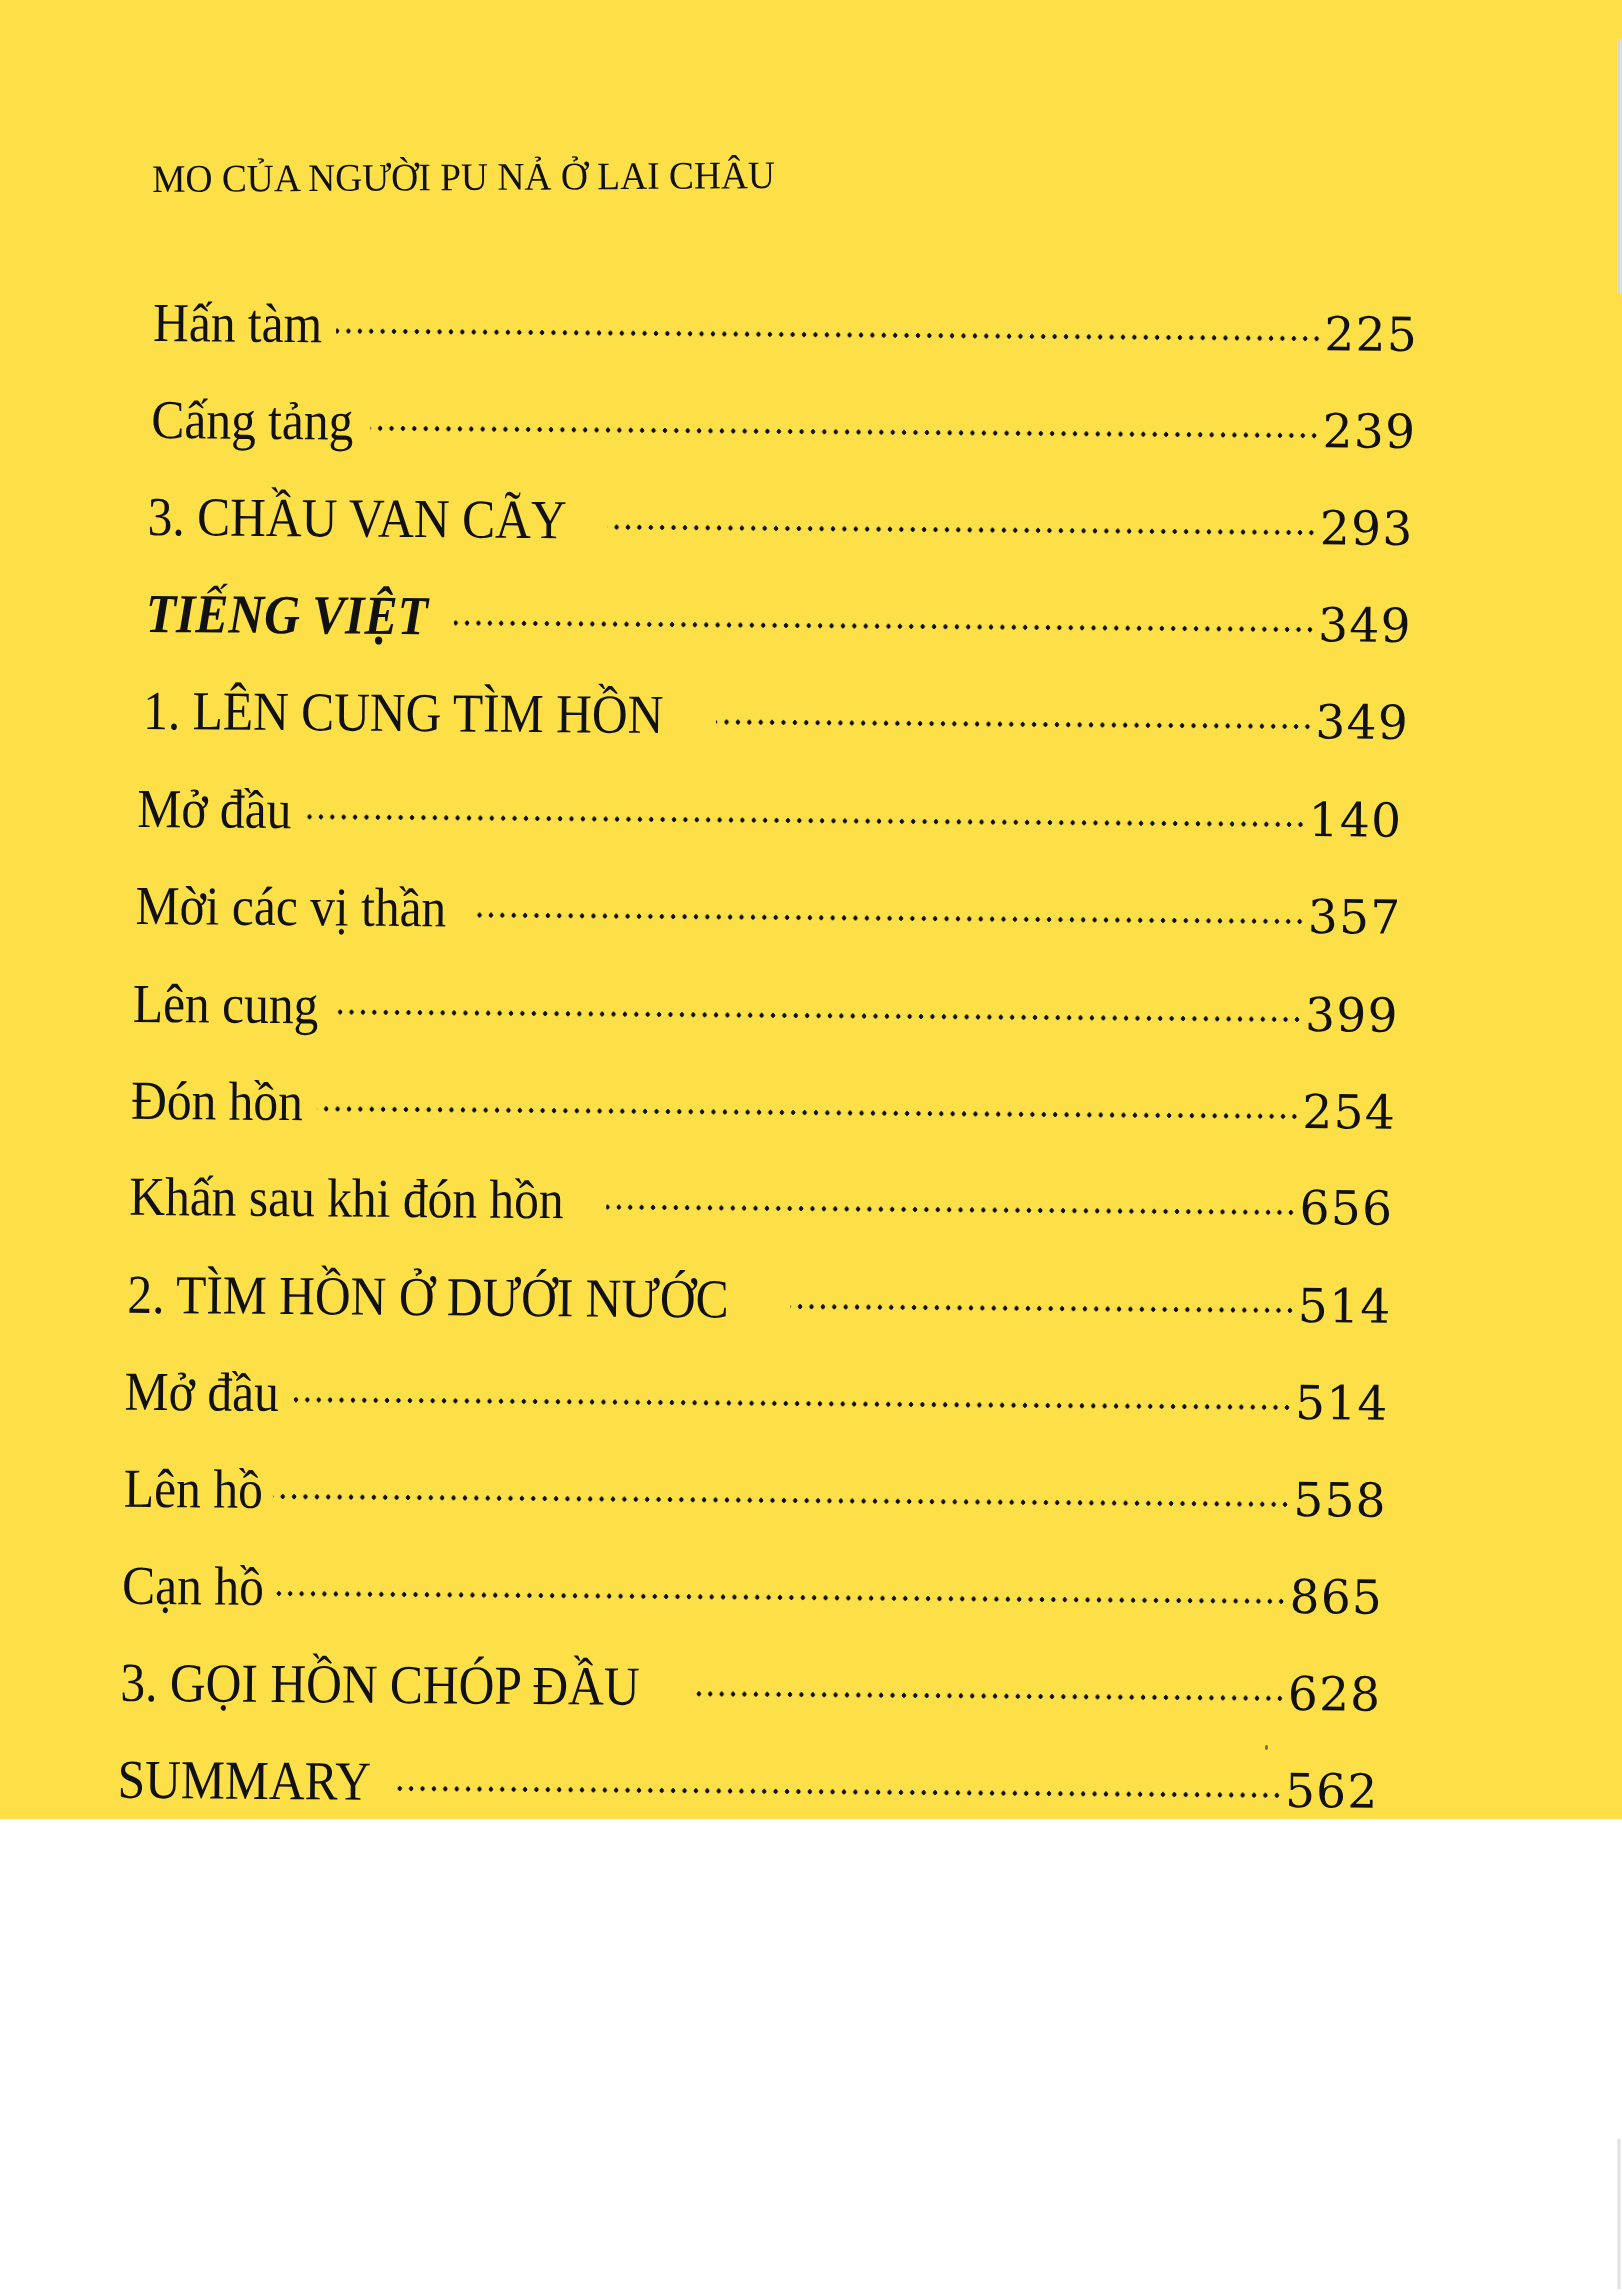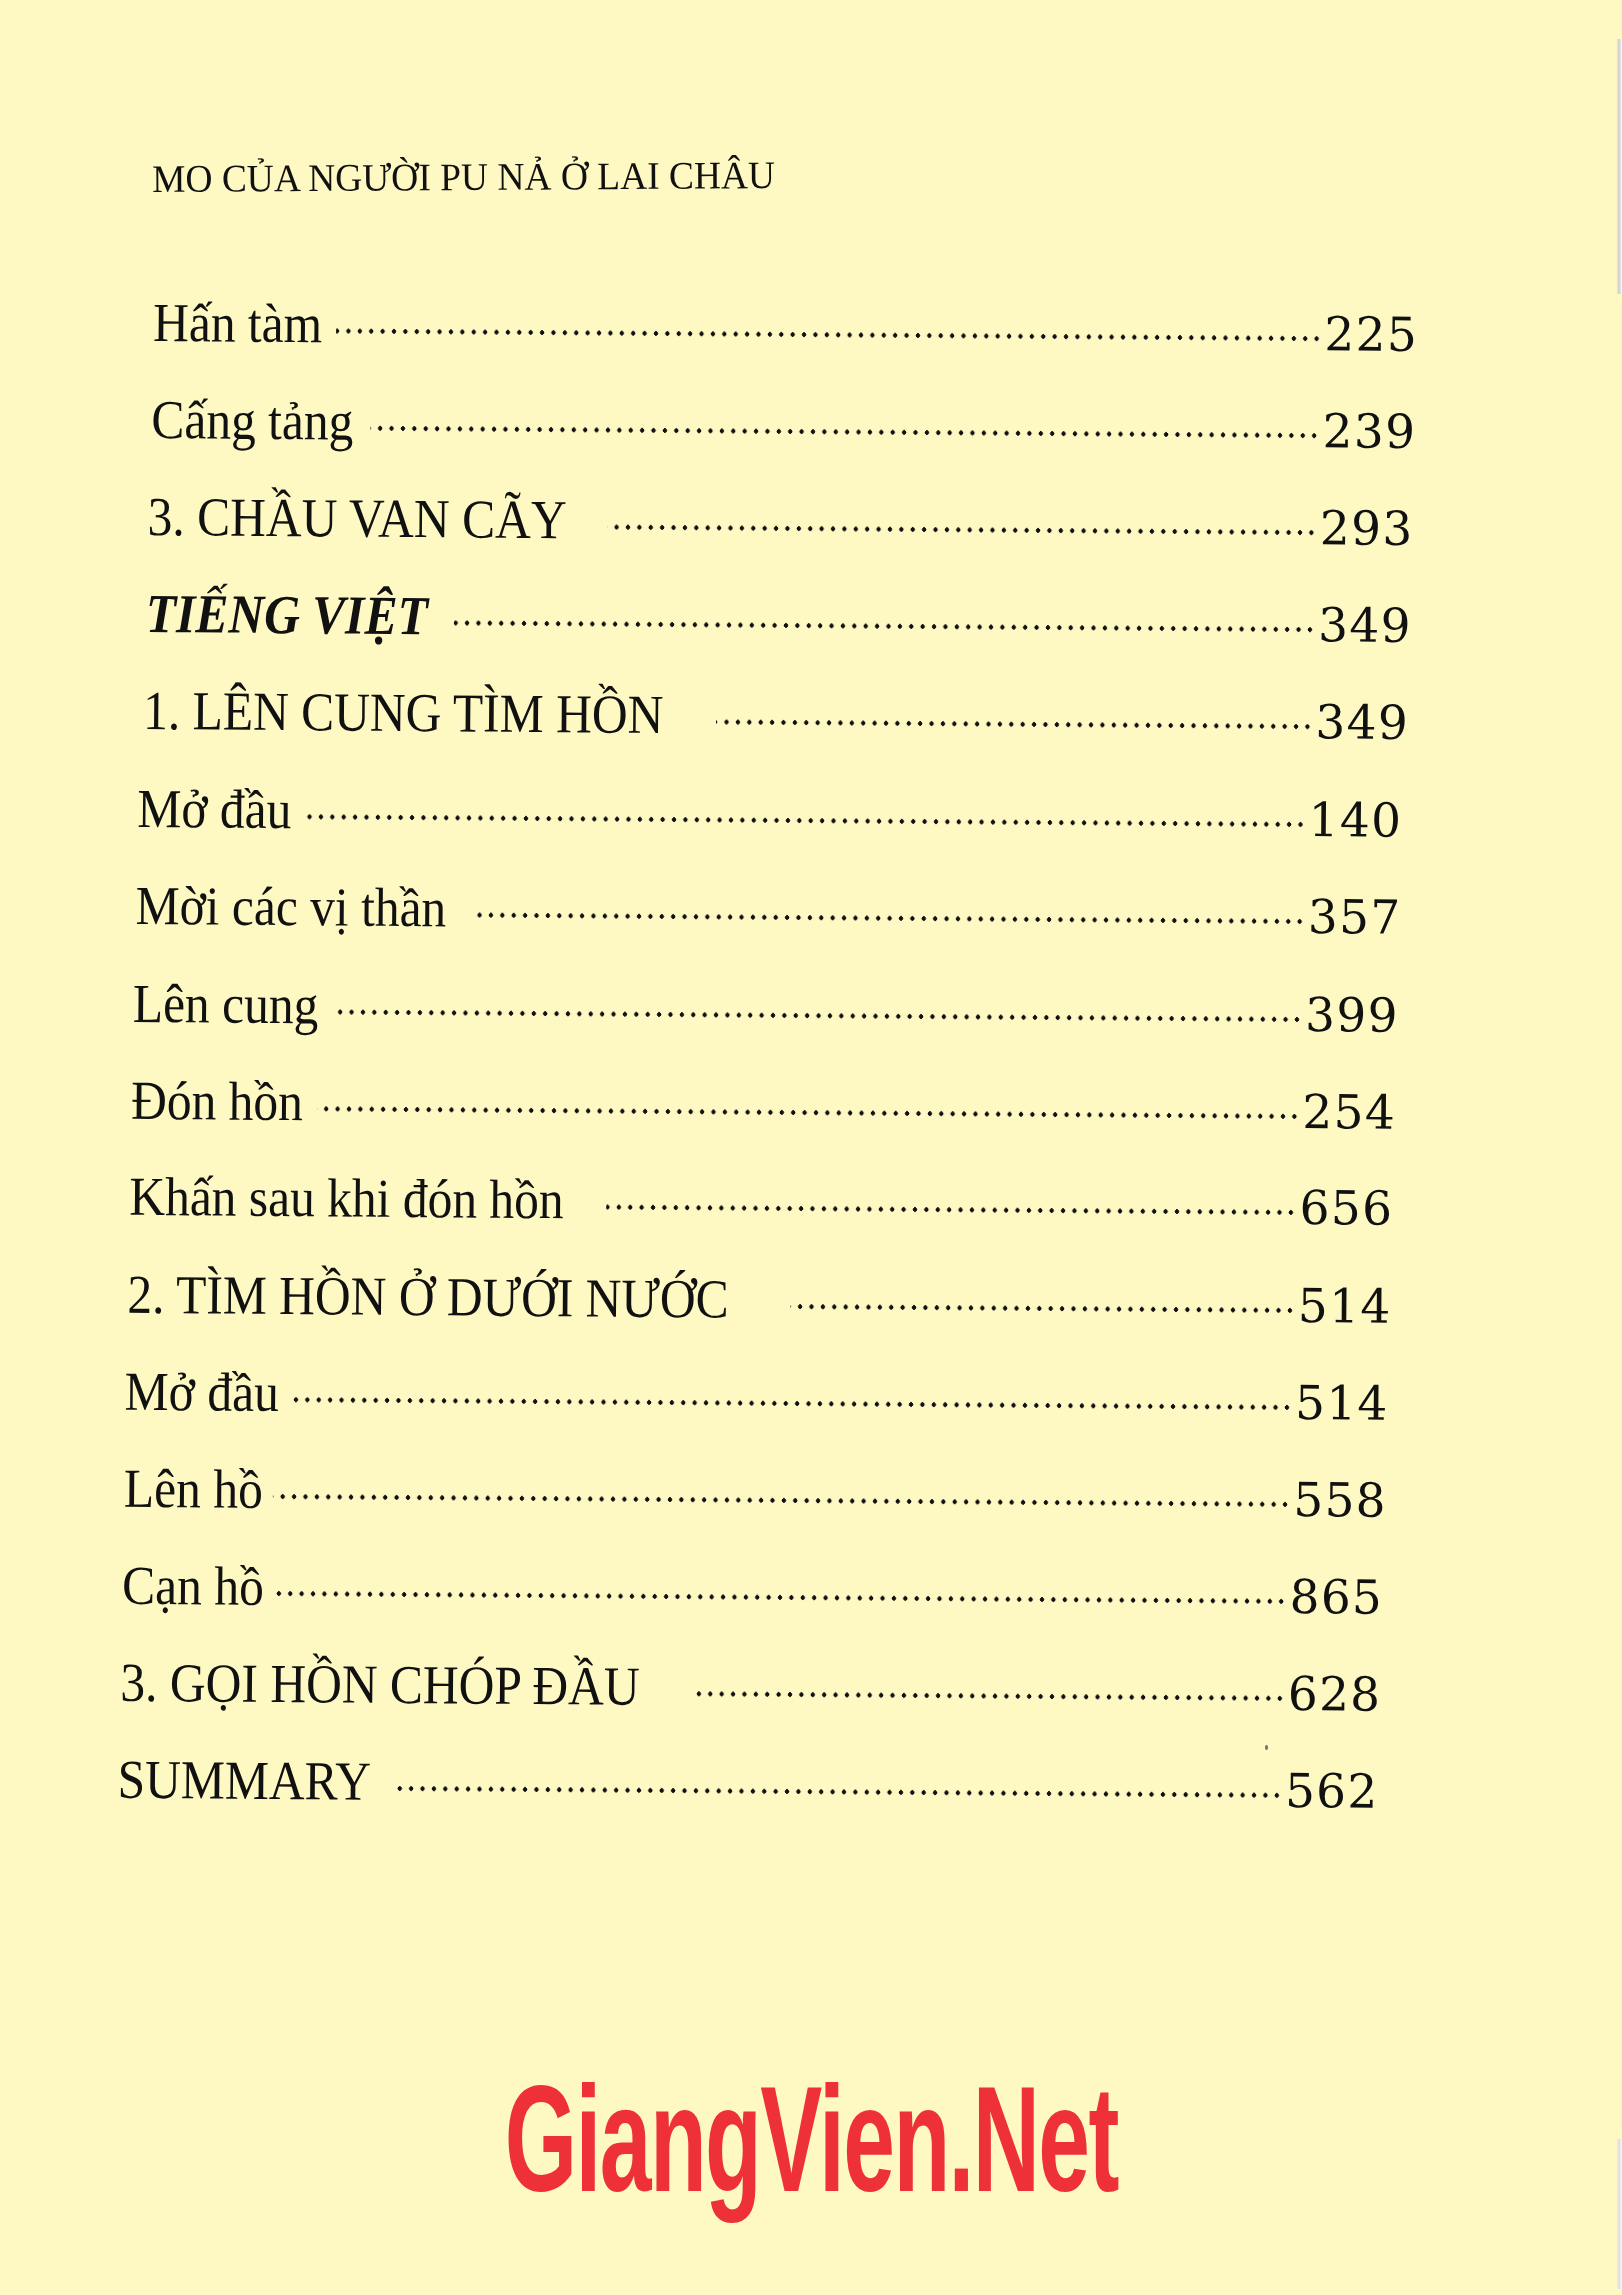--- a/index.html
+++ b/index.html
@@ -11,22 +11,22 @@
       width: 1622px;
       height: 2295px;
       position: relative;
       overflow: hidden;
       font-family: "Liberation Serif", "DejaVu Serif", serif;
       color: #111111;
     }
     .page {
       position: absolute;
       left: 0; top: 0;
-      width: 1622px; height: 2295px;
-      background: #fef9c3;
+      width: 1622px; height: 1819px;
+      background: #fde047;
     }
     .scan-edge {
       position: absolute;
       left: 1617px;
       width: 3.9px;
       background: linear-gradient(to right, #e6e6e6, #cfcfcf, #ececec);
     }
     .scan-edge.top { top: 39px; height: 255px; }
     .scan-edge.bottom { top: 2139px; height: 150px; background: linear-gradient(to right, #f0f0f0, #dcdcdc, #f4f4f4); }
 
@@ -209,17 +209,14 @@
     </div>
     <div class="toc-row" style="left:124px; top:1751px; width:1261px;">
       <span class="toc-label">SUMMARY</span>
       <span class="toc-leader"></span>
       <span class="toc-page">562</span>
     </div>
   </div>
 
   <div class="speck"></div>
 
-  <div class="watermark">
-    <span style="color: rgb(238, 49, 56);">GiangVien.Net</span>
-  </div>
 </div>
 
 
 </body></html>

